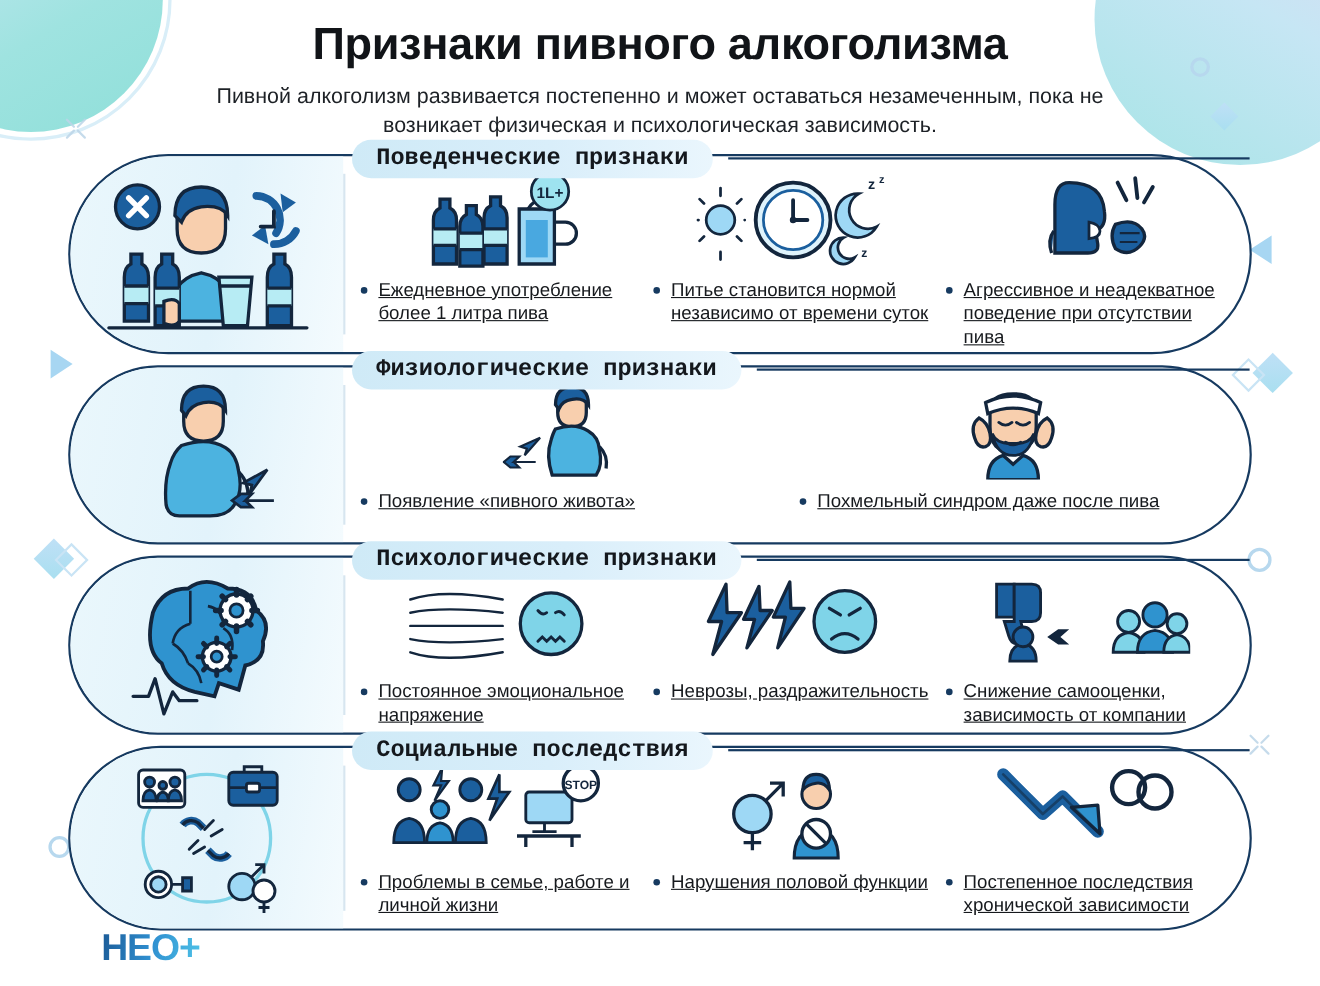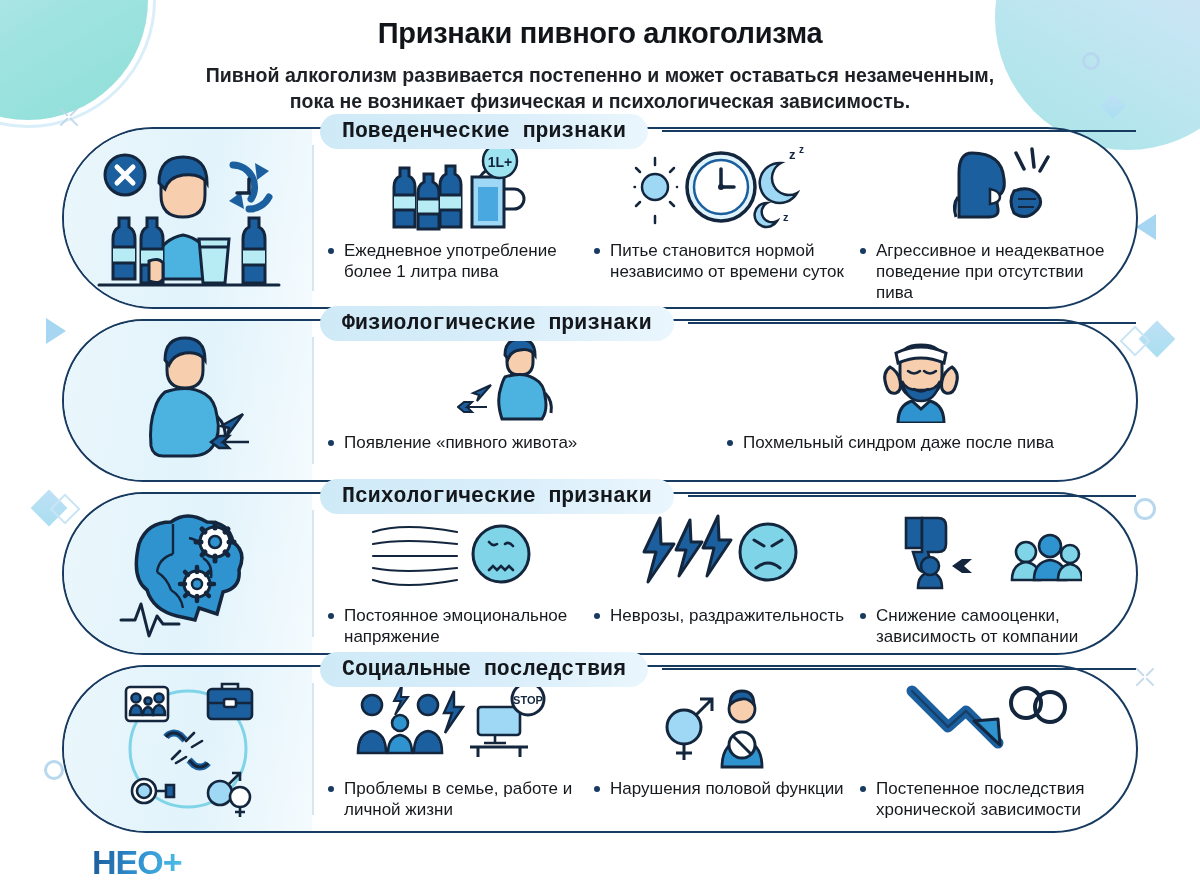--- a/index.html
+++ b/index.html
@@ -69,26 +69,26 @@
   .spark .s3, .spark .s4 {
     position: absolute; left: 50%; top: 50%;
     width: 2px; height: 11px; background: #bcd5e8; border-radius: 2px;
   }
   .spark .s3 { transform: translate(-50%,-50%) rotate(45deg) translateY(7px); }
   .spark .s4 { transform: translate(-50%,-50%) rotate(-45deg) translateY(7px); }
 
   
   .header { position: relative; padding: 18px 0 6px; text-align: center; z-index: 3; }
   .title {
-    font-size: 29px; font-weight: bold; color: #111418;
+    font-size: 41px; font-weight: bold; color: #111418;
     letter-spacing: -0.3px; line-height: 1.1;
   }
   .subtitle {
     margin: 12px auto 0; max-width: 830px;
-    font-size: 19.5px; color: #1d2126; line-height: 1.35; font-weight: bold;
+    font-size: 19.5px; color: #1d2126; line-height: 1.35;
   }
 
   
   .sections { position: relative; z-index: 2; padding: 6px 62px 0; }
 
   .section { position: relative; margin-bottom: 6px; }
 
   .card {
     position: relative;
     border: 2.5px solid #163a60;
@@ -132,20 +132,21 @@
   .item-art svg { display: block; }
 
   .item-text {
     margin-top: 9px;
     width: 100%;
     font-size: 17px;
     line-height: 1.26;
     color: #16191d;
     position: relative;
     padding-left: 20px;
+    text-decoration: underline;
   }
   .item-text::before {
     content: "";
     position: absolute;
     left: 4px; top: 8px;
     width: 6px; height: 6px; border-radius: 50%;
     background: #163a60;
   }
 
   

